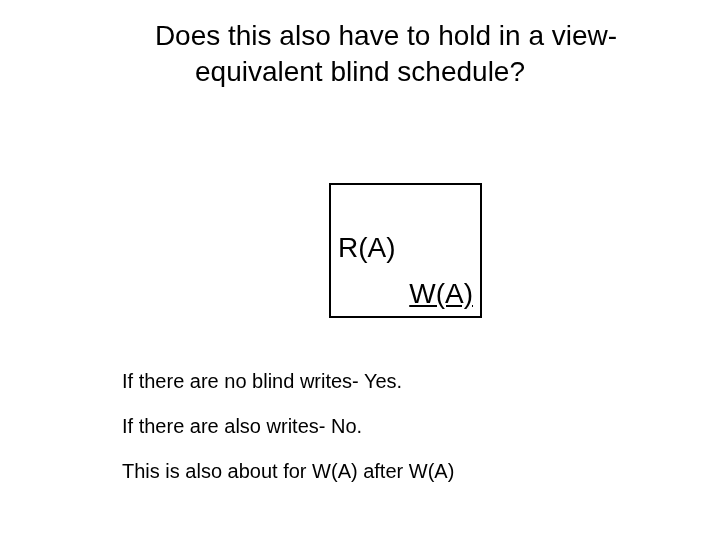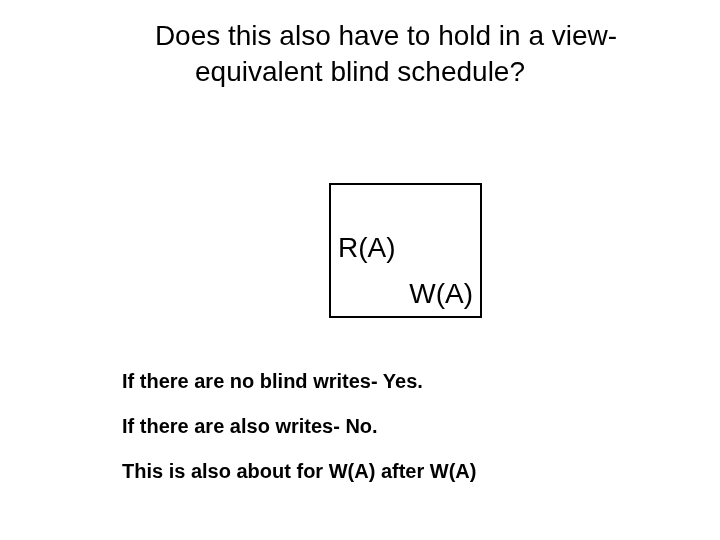--- a/index.html
+++ b/index.html
@@ -49,32 +49,32 @@
     white-space: nowrap;
   }
   .box-label-read {
     left: 7px;
     top: 14px;
     margin-top: 32px;
   }
   .box-label-write {
     right: 7px;
     bottom: 5px;
+    text-decoration: underline;
   }
   .notes {
     position: absolute;
     left: 122px;
     top: 369px;
     font-size: 20px;
     line-height: 24px;
   }
   .notes p {
     margin: 0 8px 21px 0;
     white-space: nowrap;
-    font-weight: bold;
   }
 </style>
 </head>
 <body>
 
 <div class="slide">
 
   <div class="title">
     <div class="title-line title-line-indent">Does this also have to hold in a view-</div>
     <div class="title-line">equivalent blind schedule?</div>

